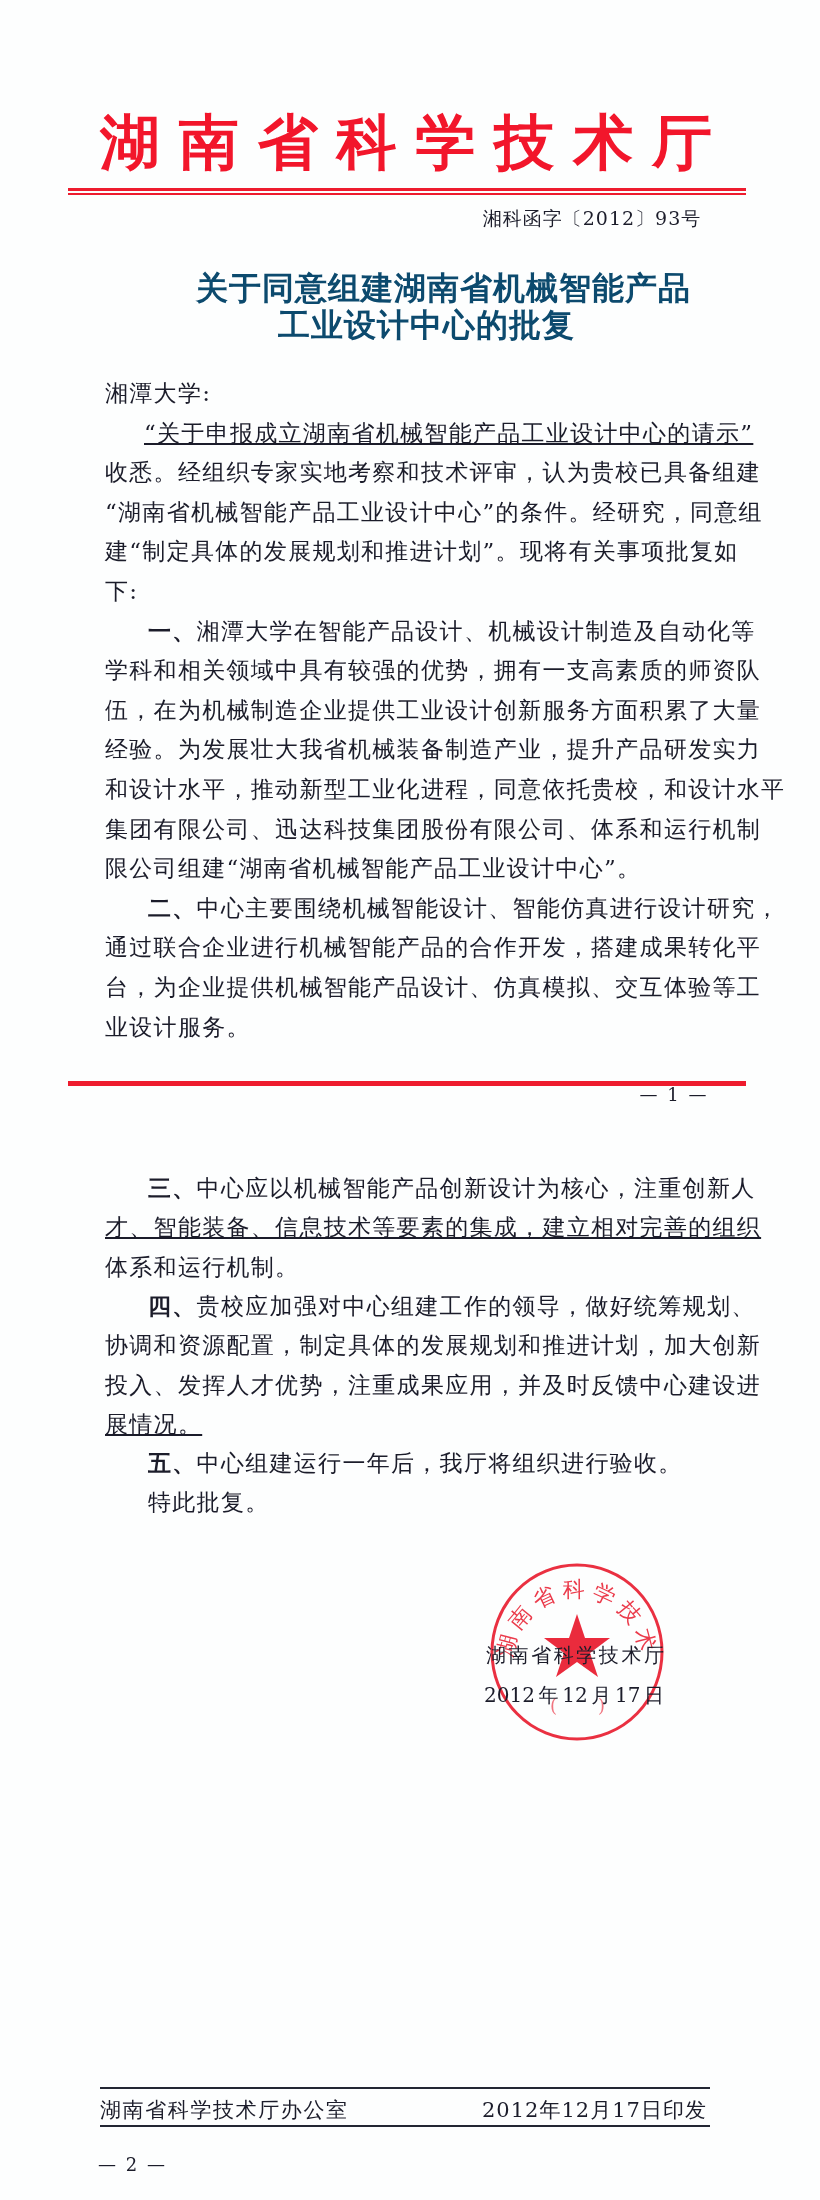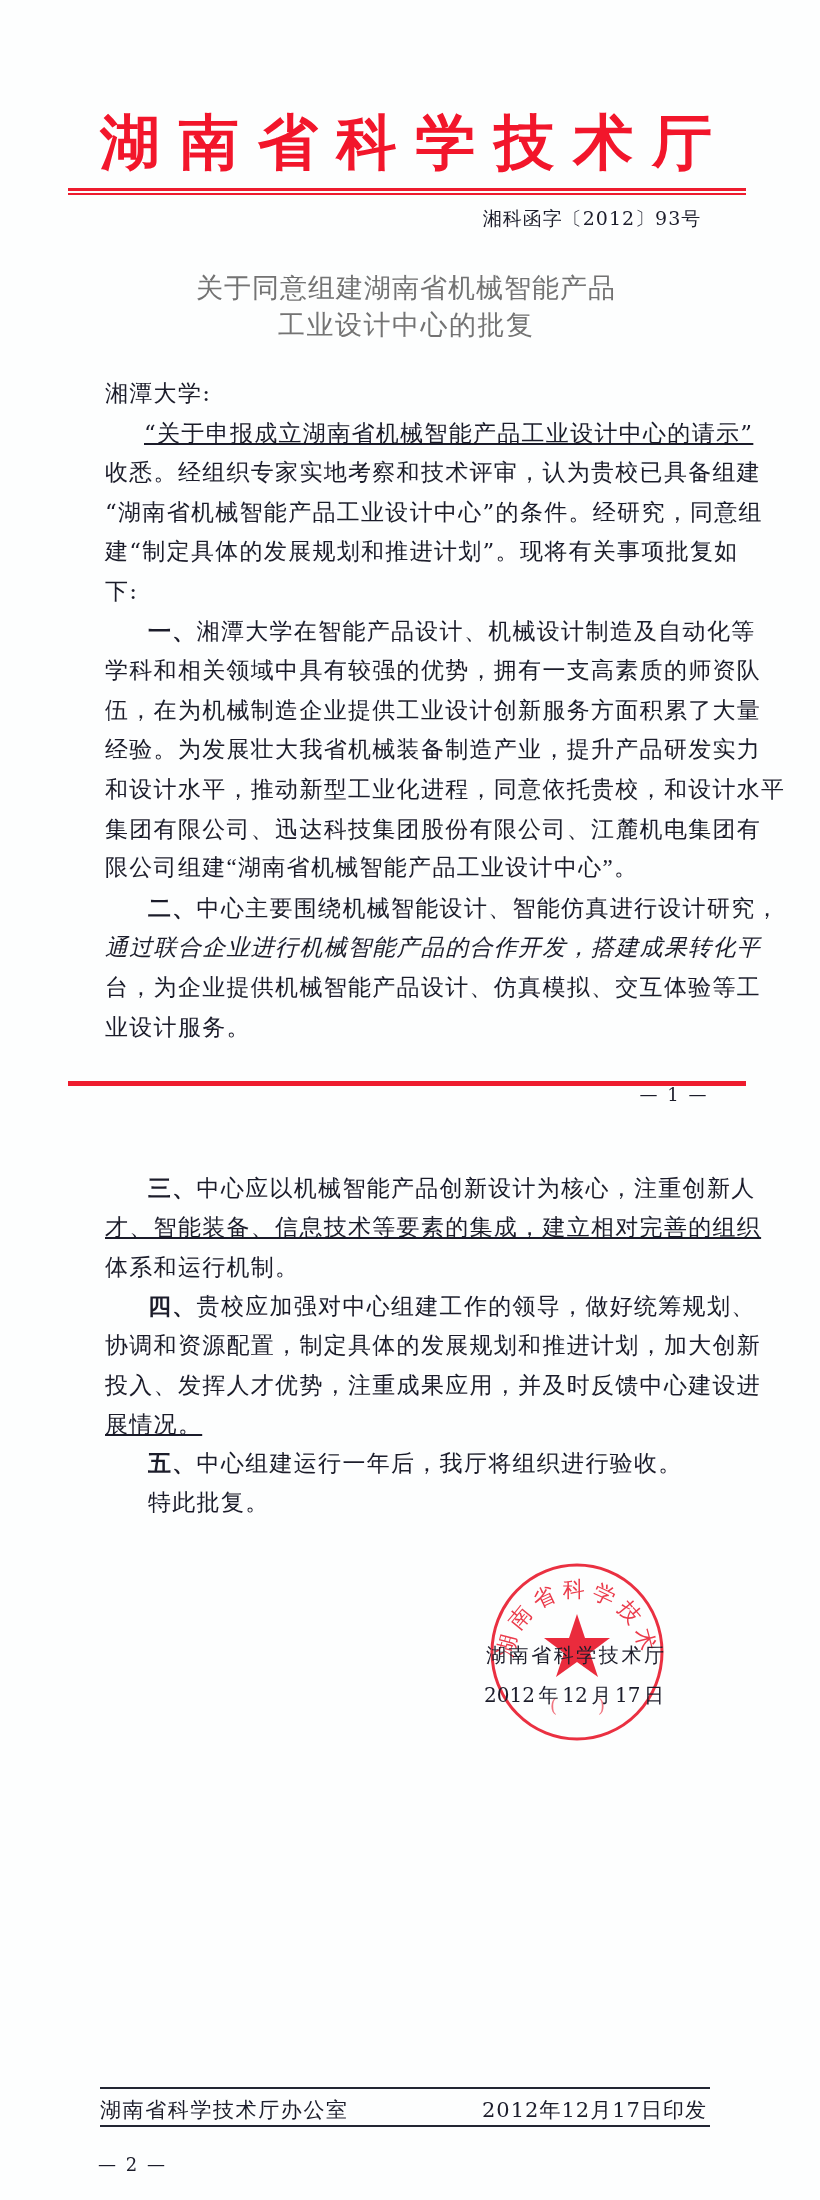--- a/index.html
+++ b/index.html
@@ -15,22 +15,22 @@
     font-size: 60px; font-weight: bold; color: #f2162b;
     text-align: justify; text-align-last: justify; letter-spacing: 2px;
   }
   .red-thick { left: 68px; width: 678px; height: 3px; background: #ee1c2e; }
   .red-thin { left: 68px; width: 678px; height: 1.5px; background: #ee1c2e; }
   .doc-number {
     left: 478px; top: 205px; width: 228px; height: 26px; line-height: 26px;
     font-size: 19px; text-align: center; letter-spacing: 1px;
   }
   .heading-line {
-    height: 34px; line-height: 34px; font-size: 27px; font-weight: normal;
-    color: #737373; letter-spacing: 1px;
+    height: 34px; line-height: 34px; font-size: 32px; font-weight: bold;
+    color: #0c4a6e; letter-spacing: 1px;
   }
   .line {
     height: 30px; line-height: 30px; font-size: 23px; letter-spacing: 1.3px;
   }
   .line.full { text-align: justify; text-align-last: justify; text-justify: inter-character; }
   .lead { font-weight: bold; }
   .page-num { font-size: 18px; height: 22px; line-height: 22px; letter-spacing: 2px; }
   .footer-rule { left: 100px; width: 610px; height: 2px; background: #222633; }
   .footer-text { font-size: 21px; height: 28px; line-height: 28px; letter-spacing: 1px; }
   .sign-line { font-size: 20px; height: 26px; line-height: 26px; }
@@ -53,24 +53,24 @@
     <div class="abs line full" style="left: 144px; top: 417.6px; width: 558px; text-decoration: underline;"><span>“关于申报成立湖南省机械智能产品工业设计中心的请示”</span></div>
     <div class="abs line full" style="left: 105px; top: 457.2px; width: 601px;"><span>收悉。经组织专家实地考察和技术评审，认为贵校已具备组建</span></div>
     <div class="abs line full" style="left: 105px; top: 496.8px; width: 601px;"><span>“湖南省机械智能产品工业设计中心”的条件。经研究，同意组</span></div>
     <div class="abs line full" style="left: 105px; top: 536.4px; width: 601px;"><span>建“制定具体的发展规划和推进计划”。现将有关事项批复如</span></div>
     <div class="abs line" style="left: 105px; top: 576px;"><span>下:</span></div>
     <div class="abs line full" style="left: 148px; top: 615.6px; width: 558px;"><span class="lead">一、</span><span>湘潭大学在智能产品设计、机械设计制造及自动化等</span></div>
     <div class="abs line full" style="left: 105px; top: 655.2px; width: 601px;"><span>学科和相关领域中具有较强的优势，拥有一支高素质的师资队</span></div>
     <div class="abs line full" style="left: 105px; top: 694.8px; width: 601px;"><span>伍，在为机械制造企业提供工业设计创新服务方面积累了大量</span></div>
     <div class="abs line full" style="left: 105px; top: 734.4px; width: 601px;"><span>经验。为发展壮大我省机械装备制造产业，提升产品研发实力</span></div>
     <div class="abs line full" style="left: 105px; top: 774px; width: 601px;"><span>和设计水平，推动新型工业化进程，同意依托贵校，和设计水平</span></div>
-    <div class="abs line full" style="left: 105px; top: 813.6px; width: 601px;"><span>集团有限公司、迅达科技集团股份有限公司、江麓机电集团有</span></div>
-    <div class="abs line" style="left: 105px; top: 853.2px; font-family: Liberation Serif, serif;"><span>限公司组建“湖南省机械智能产品工业设计中心”。</span></div>
+    <div class="abs line full" style="left: 105px; top: 813.6px; width: 601px;"><span>集团有限公司、迅达科技集团股份有限公司、体系和运行机制</span></div>
+    <div class="abs line" style="left: 105px; top: 853.2px;"><span>限公司组建“湖南省机械智能产品工业设计中心”。</span></div>
     <div class="abs line full" style="left: 148px; top: 892.8px; width: 558px;"><span class="lead">二、</span><span>中心主要围绕机械智能设计、智能仿真进行设计研究，</span></div>
-    <div class="abs line full" style="left: 105px; top: 932.4px; width: 601px; font-style: italic;"><span>通过联合企业进行机械智能产品的合作开发，搭建成果转化平</span></div>
+    <div class="abs line full" style="left: 105px; top: 932.4px; width: 601px;"><span>通过联合企业进行机械智能产品的合作开发，搭建成果转化平</span></div>
     <div class="abs line full" style="left: 105px; top: 972px; width: 601px;"><span>台，为企业提供机械智能产品设计、仿真模拟、交互体验等工</span></div>
     <div class="abs line" style="left: 105px; top: 1011.6px;"><span>业设计服务。</span></div>
   </div>
 
 <div class="abs red-thin" style="top:1081px"></div>
 <div class="abs red-thick" style="top:1083px"></div>
 <div class="abs page-num" style="left:636px; top:1084px; width:76px; text-align:center;">— 1 —</div>
 
 <div id="page2-body">
     <div class="abs line full" style="left: 148px; top: 1173px; width: 558px;"><span class="lead">三、</span><span>中心应以机械智能产品创新设计为核心，注重创新人</span></div>

